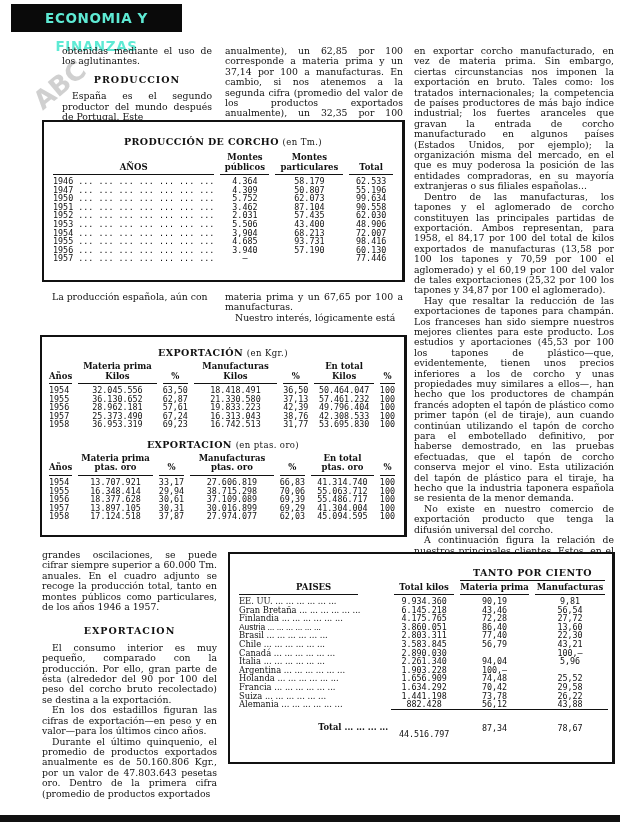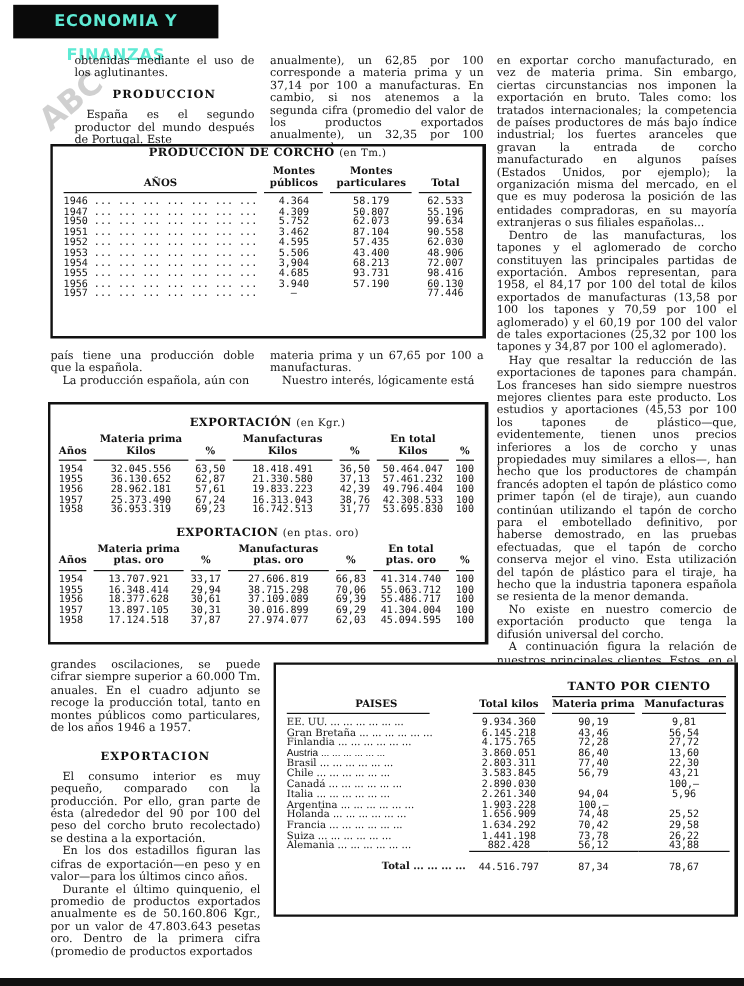--- a/index.html
+++ b/index.html
@@ -49,21 +49,21 @@
 
 <div class="col" style="left:414px; top:46px; width:200px;">
   <p class="noind">en exportar corcho manufacturado, en vez de materia prima. Sin embargo, ciertas circunstancias nos imponen la exportación en bruto. Tales como: los tratados internacionales; la competencia de países productores de más bajo índice industrial; los fuertes aranceles que gravan la entrada de corcho manufacturado en algunos países (Estados Unidos, por ejemplo); la organización misma del mercado, en el que es muy poderosa la posición de las entidades compradoras, en su mayoría extranjeras o sus filiales españolas...</p>
   <p>Dentro de las manufacturas, los tapones y el aglomerado de corcho constituyen las principales partidas de exportación. Ambos representan, para 1958, el 84,17 por 100 del total de kilos exportados de manufacturas (13,58 por 100 los tapones y 70,59 por 100 el aglomerado) y el 60,19 por 100 del valor de tales exportaciones (25,32 por 100 los tapones y 34,87 por 100 el aglomerado).</p>
   <p>Hay que resaltar la reducción de las exportaciones de tapones para champán. Los franceses han sido siempre nuestros mejores clientes para este producto. Los estudios y aportaciones (45,53 por 100 los tapones de plástico—que, evidentemente, tienen unos precios inferiores a los de corcho y unas propiedades muy similares a ellos—, han hecho que los productores de champán francés adopten el tapón de plástico como primer tapón (el de tiraje), aun cuando continúan utilizando el tapón de corcho para el embotellado definitivo, por haberse demostrado, en las pruebas efectuadas, que el tapón de corcho conserva mejor el vino. Esta utilización del tapón de plástico para el tiraje, ha hecho que la industria taponera española se resienta de la menor demanda.</p>
   <p>No existe en nuestro comercio de exportación producto que tenga la difusión universal del corcho.</p>
   <p>A continuación figura la relación de nuestros principales clientes. Estos, en el año 1958, absorbieron el</p>
 </div>
 
 <div class="box" style="left:42px; top:120px; width:358px; height:158px;">
-  <div class="title" style="">
+  <div class="title" style="margin-top:14px;">
     <span>PRODUCCIÓN DE CORCHO</span> <span class="small">(en Tm.)</span>
   </div>
   <table style="width:346px; margin:6px 0 0 6px;">
     <thead>
       <tr>
         <th style="width:120px;"><span>AÑOS</span><span class="ul"></span></th>
         <th style="width:60px;"><span>Montes públicos</span><span class="ul"></span></th>
         <th style="width:80px;"><span>Montes particulares</span><span class="ul"></span></th>
         <th style="width:60px;"><span>Total</span><span class="ul"></span></th>
       </tr>
@@ -88,21 +88,21 @@
           <td class="num">99.634</td>
         </tr>
         <tr>
           <td class="year"><span>1951</span><span class="dots"> ... ... ... ... ... ... ...</span></td>
           <td class="num">3.462</td>
           <td class="num">87.104</td>
           <td class="num">90.558</td>
         </tr>
         <tr>
           <td class="year"><span>1952</span><span class="dots"> ... ... ... ... ... ... ...</span></td>
-          <td class="num">4.595</td>
+          <td class="num">2.031</td>
           <td class="num">57.435</td>
           <td class="num">62.030</td>
         </tr>
         <tr>
           <td class="year"><span>1953</span><span class="dots"> ... ... ... ... ... ... ...</span></td>
           <td class="num">5.506</td>
           <td class="num">43.400</td>
           <td class="num">48.906</td>
         </tr>
         <tr>
@@ -127,21 +127,20 @@
           <td class="year"><span>1957</span><span class="dots"> ... ... ... ... ... ... ...</span></td>
           <td class="num">—</td>
           <td class="num"></td>
           <td class="num">77.446</td>
         </tr>
       </tbody>
   </table>
 </div>
 
 <div class="col" style="left:42px; top:292px; width:170px;">
-  <p class="noind">país tiene una producción doble que la española.</p>
   <p>La producción española, aún con</p>
 </div>
 <div class="col" style="left:225px; top:292px; width:178px;">
   <p class="noind">materia prima y un 67,65 por 100 a manufacturas.</p>
   <p>Nuestro interés, lógicamente está</p>
 </div>
 
 <div class="box" style="left:40px; top:335px; width:362px; height:198px;">
   <div class="title" style="margin-top:10px;">
     <span>EXPORTACIÓN</span> <span class="small">(en Kgr.)</span>
@@ -368,21 +367,21 @@
         <tr>
           <td style="font-family:'DejaVu Serif',serif;"><span>Alemania</span><span class="dots"> ... ... ... ... ... ...</span></td>
           <td class="num">882.428</td>
           <td class="num">56,12</td>
           <td class="num">43,88</td>
         </tr>
       </tbody>
     <tfoot>
       <tr>
         <td style="text-align:right; padding-top:8px; font-weight:bold; font-family:'DejaVu Serif',serif;"><span>Total</span> <span class="dots">... ... ... ...</span></td>
-        <td class="num" style="padding-top:8px; border-top:1.5px solid #111;margin-left:14px;">44.516.797</td>
+        <td class="num" style="padding-top:20px; border-top:1.5px solid #111;margin-left:14px;">44.516.797</td>
         <td class="num" style="padding-top:8px; border-top:1.5px solid #111;">87,34</td>
         <td class="num" style="padding-top:8px; border-top:1.5px solid #111;">78,67</td>
       </tr>
     </tfoot>
   </table>
 </div>
 
 <div class="footer-bar"></div>
 
 </body></html>

